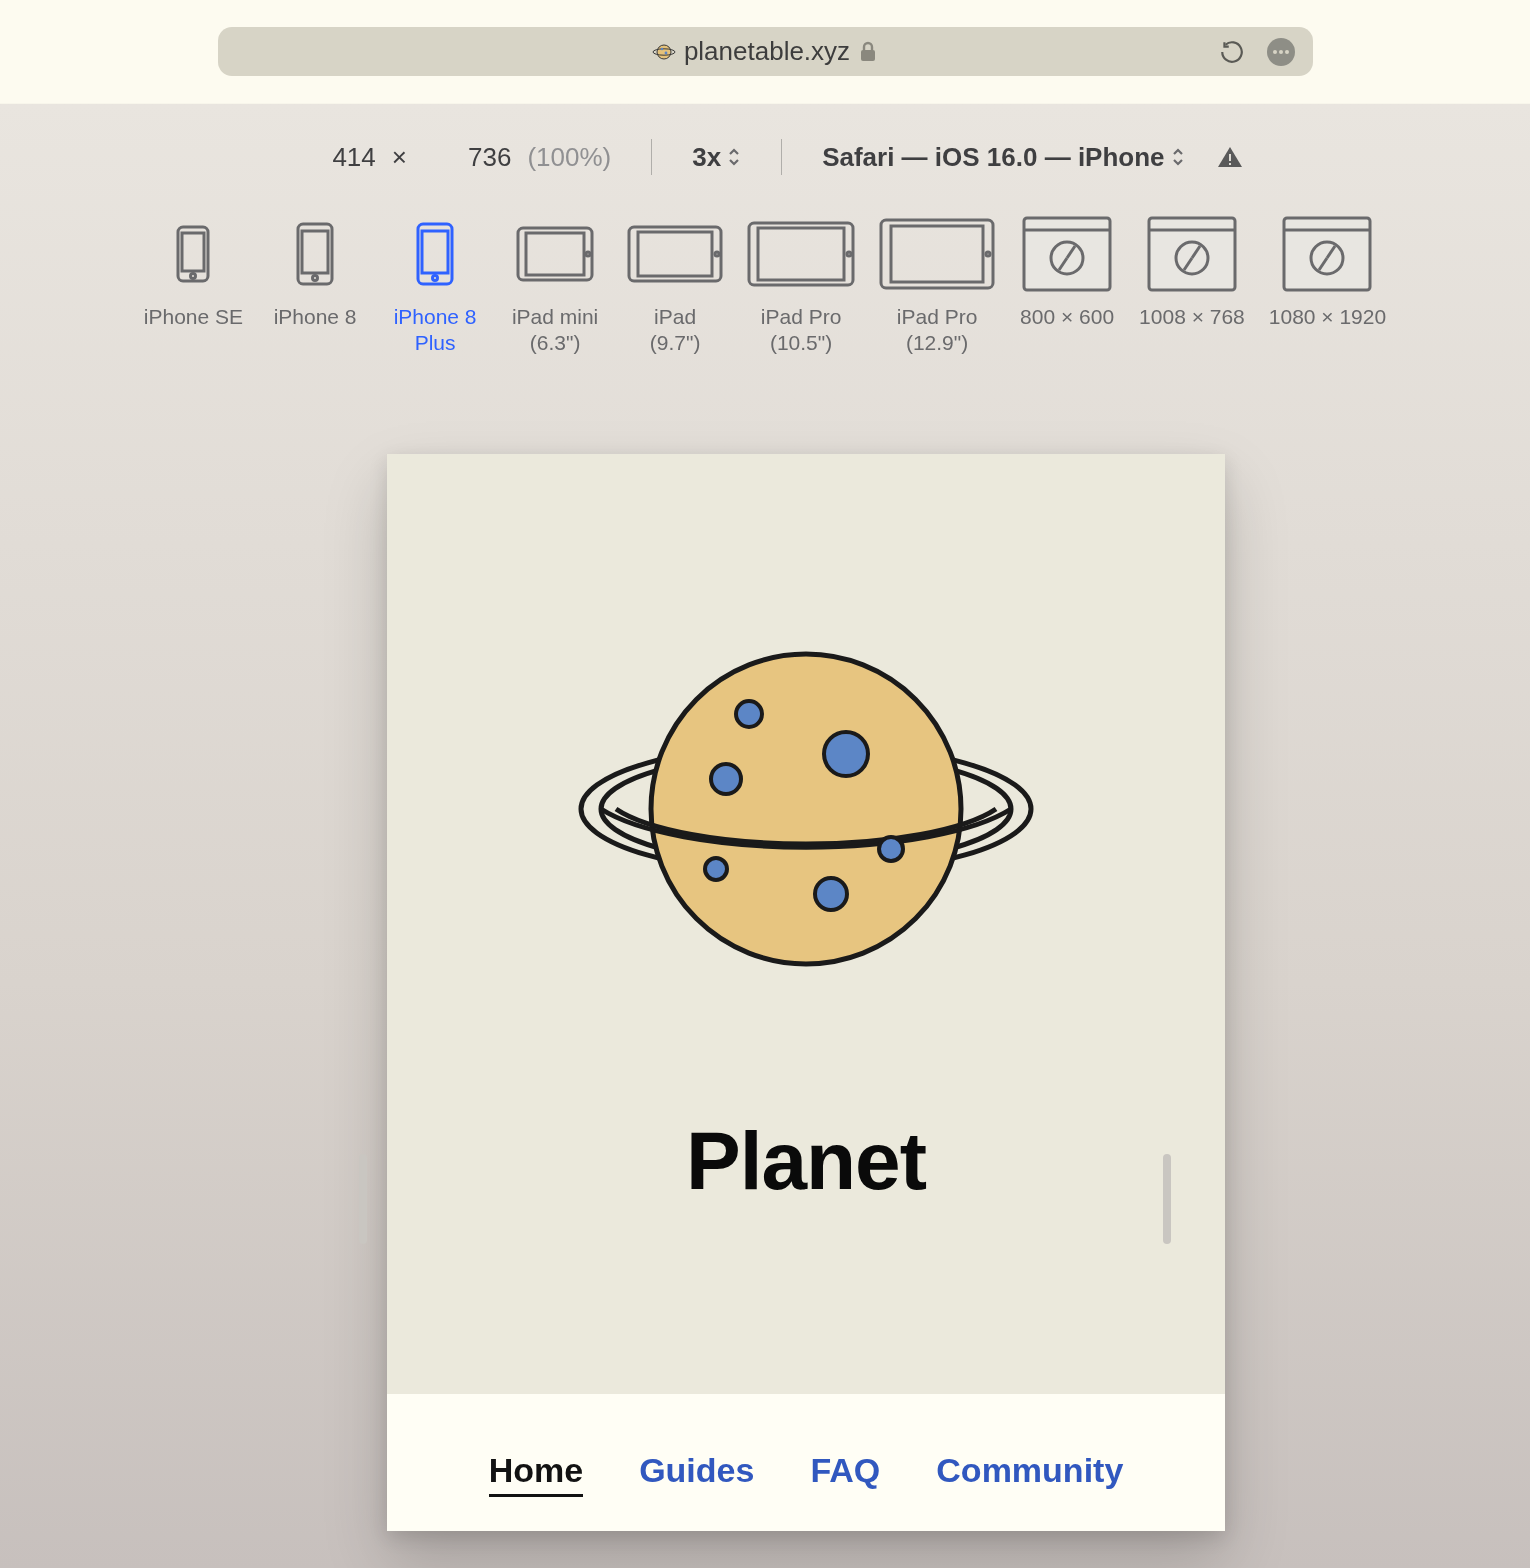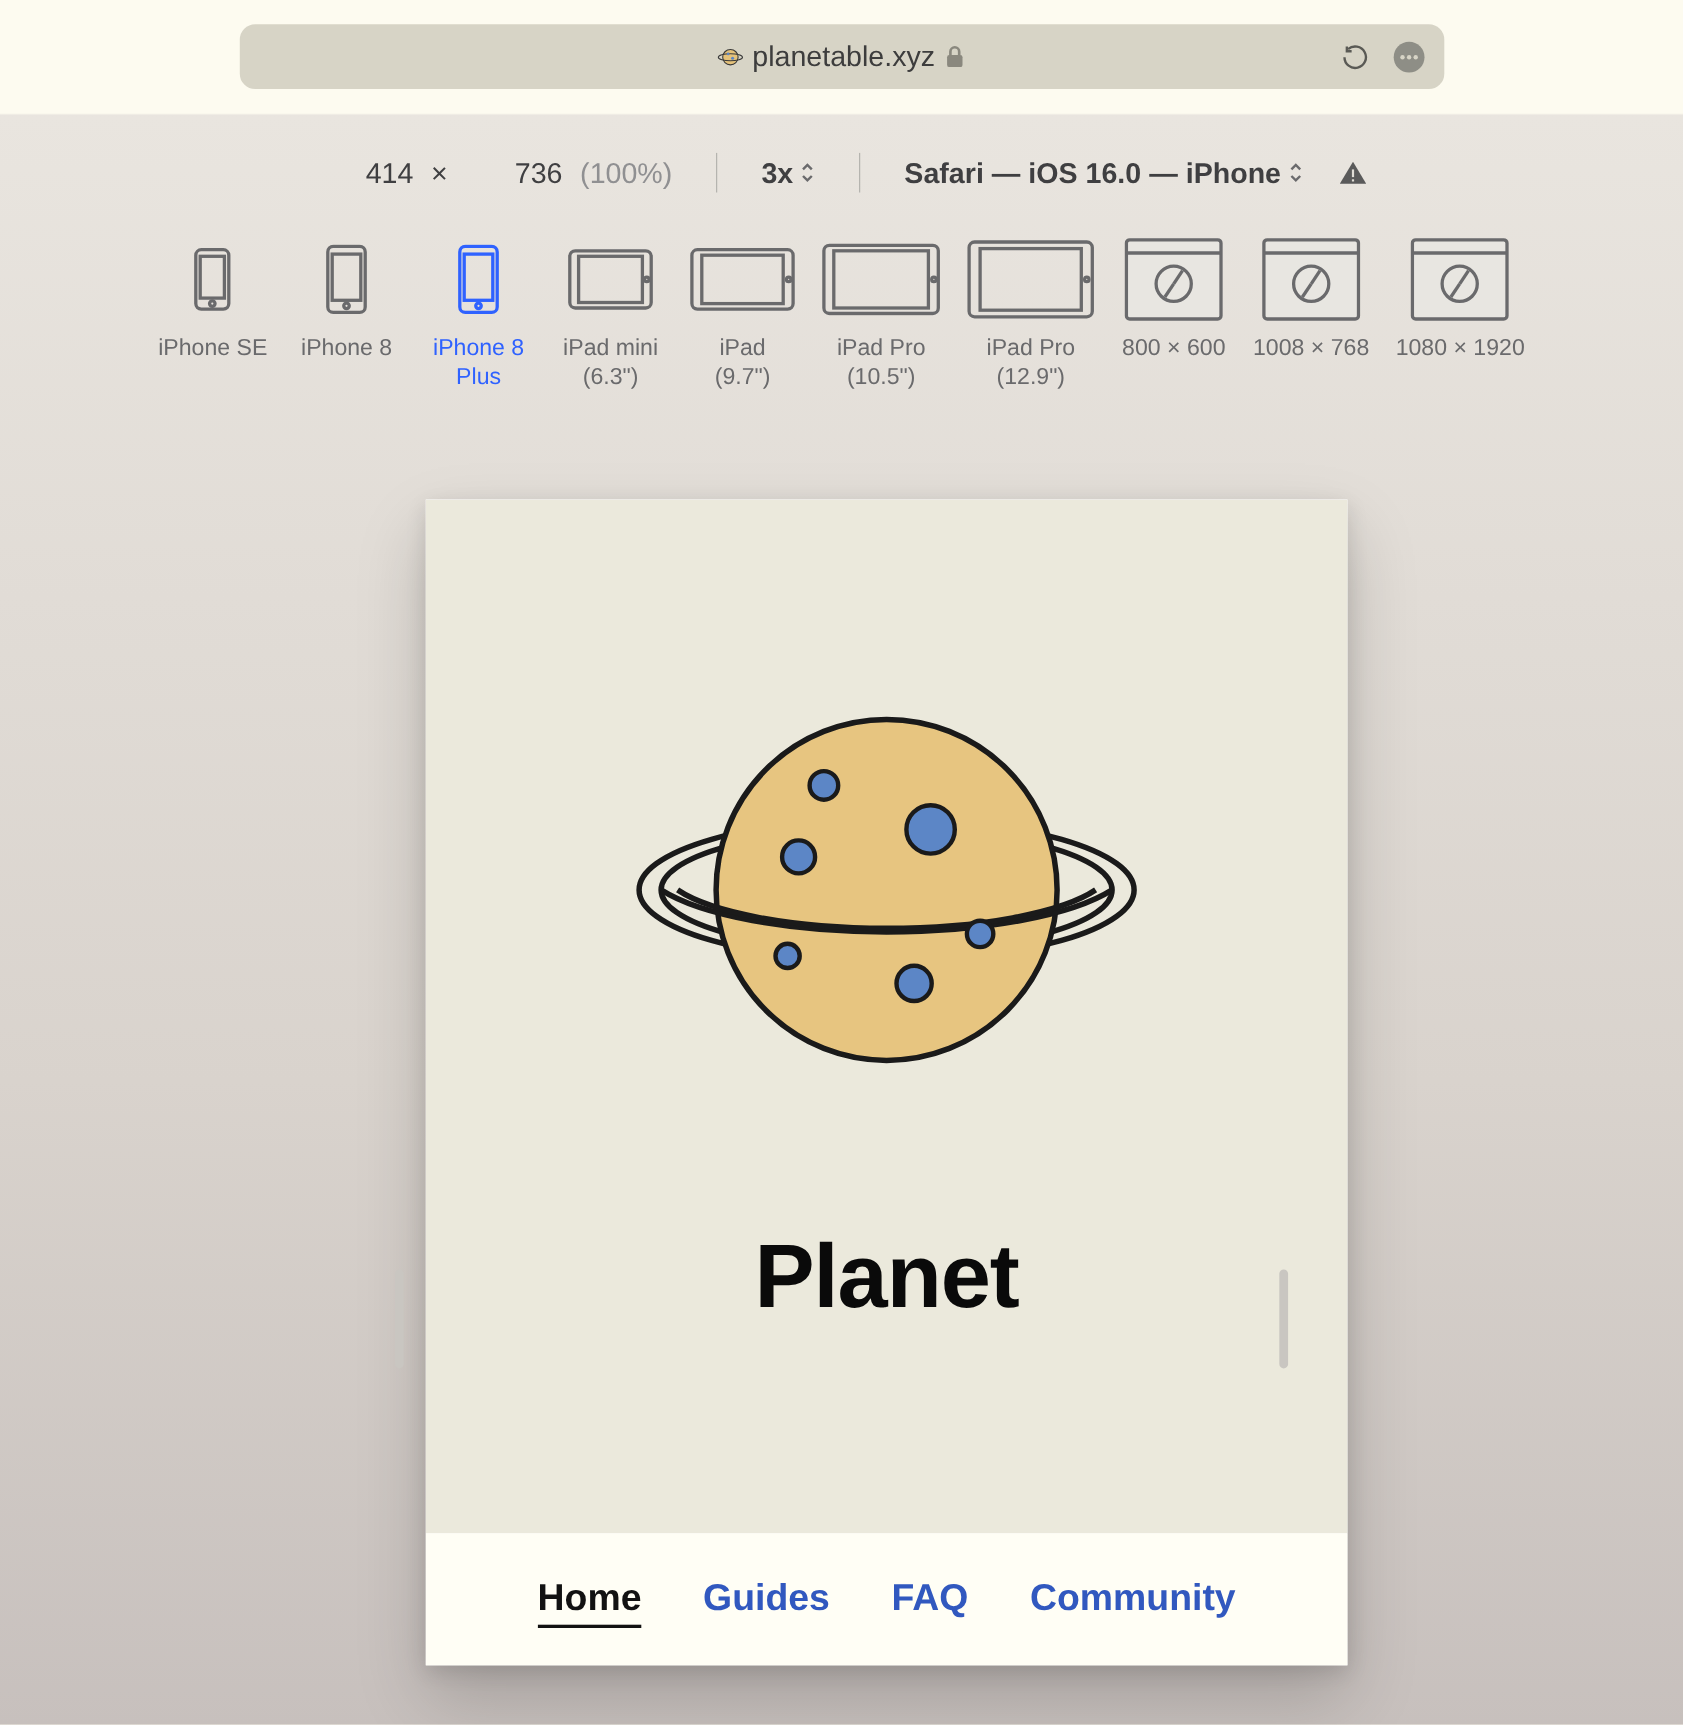--- a/index.html
+++ b/index.html
@@ -16,21 +16,21 @@
   display: flex;
   align-items: center;
   justify-content: center;
   height: 104px;
   background: #fdfbf0;
   border-bottom: 1px solid rgba(0,0,0,0.02);
 }
 .url-field {
   background: #d7d4c6;
   border-radius: 14px;
-  height: 59px;
+  height: 49px;
   width: 1095px;
   display: flex;
   align-items: center;
   justify-content: center;
   position: relative;
 }
 .url-inner {
   display: flex;
   align-items: center;
   gap: 8px;
@@ -152,21 +152,21 @@
 }
 .page-nav {
   background: #fffef5;
   padding: 40px 40px 34px;
   display: flex;
   justify-content: center;
   gap: 56px;
   font-size: 34px;
   font-weight: 600;
 }
-.page-nav a { text-decoration: none; }
+.page-nav a { text-decoration: none; margin-top: 17px; }
 .nav-item { color: #3158bf; }
 .nav-item.active { color: #121212; border-bottom: 3px solid #121212; padding-bottom: 4px; }
 </style>
 </head>
 <body>
 
 <div class="url-toolbar">
   <div class="url-field">
     <div class="url-inner">
       <span class="favicon">

